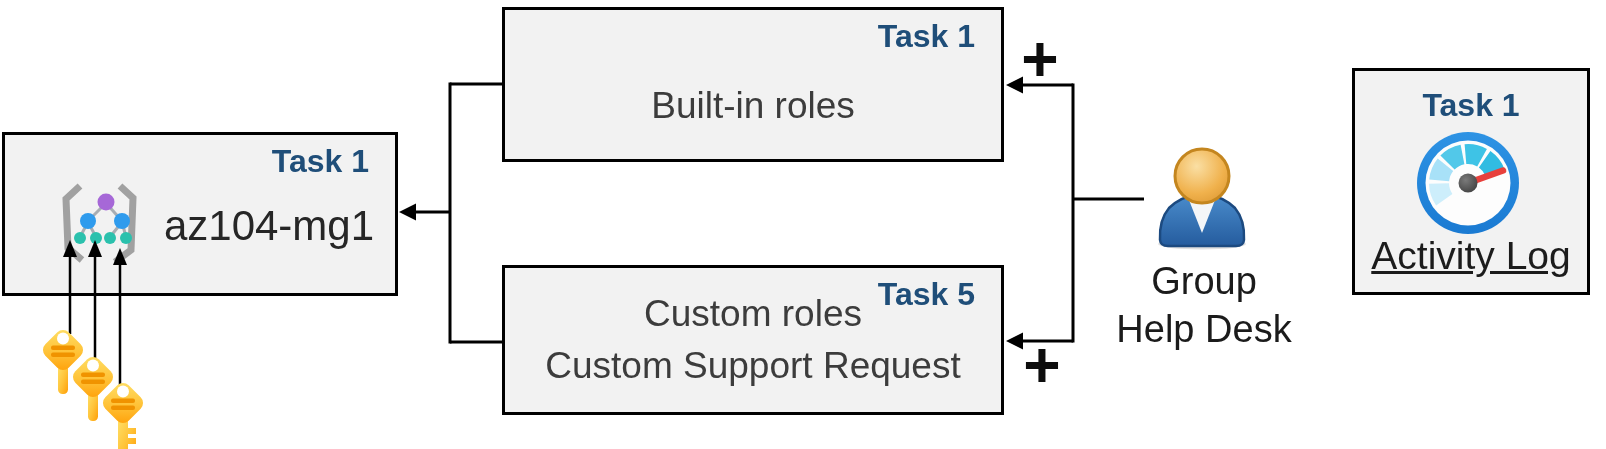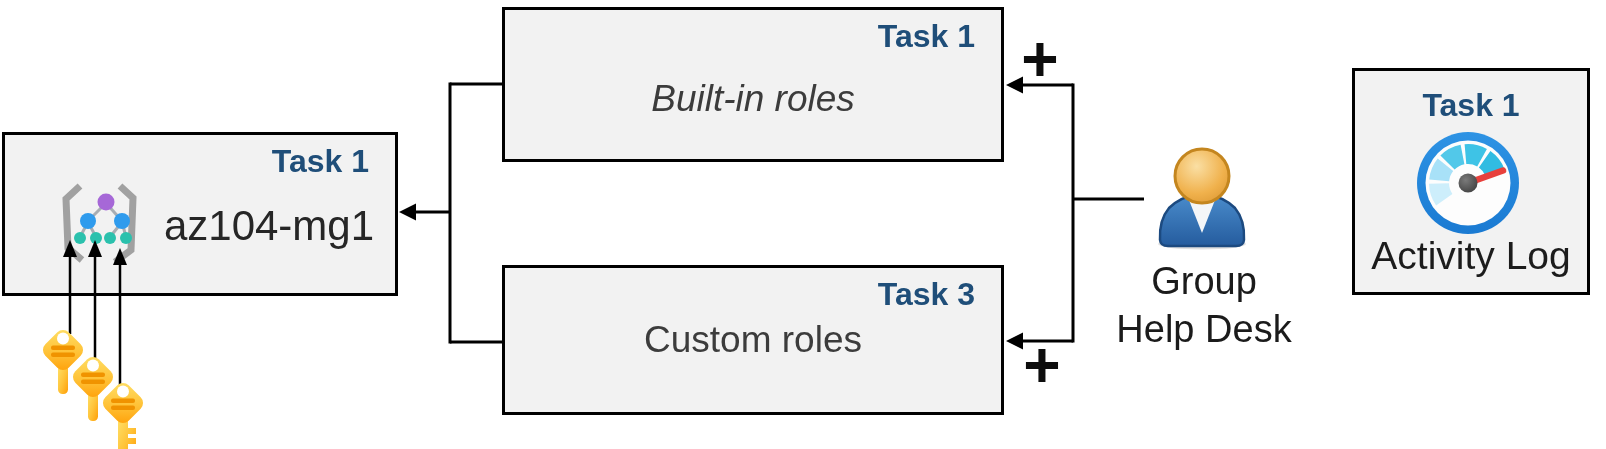--- a/index.html
+++ b/index.html
@@ -28,21 +28,21 @@
   }
   .mg-icon-svg{position:absolute;left:50px;top:40px;z-index:2;}
   .box1-title{
     position:absolute;left:148px;top:0;width:232px;height:100%;
     display:flex;align-items:center;justify-content:center;
     font-size:42px;color:#262626;padding-top:24px;box-sizing:border-box;
   }
   .gauge-svg{position:absolute;left:53px;top:52px;}
   .box4-title{
     position:absolute;left:0;bottom:14px;width:100%;text-align:center;
-    font-size:39px;color:#1c1c1c;
+    font-size:39px;color:#1c1c1c;text-decoration:underline;
   }
   #overlay{position:absolute;left:0;top:0;z-index:5;pointer-events:none;}
   .plus{
     position:absolute;z-index:6;font-size:64px;font-weight:800;color:#0d0d0d;
     transform:translate(-50%,-52%);line-height:1;
   }
   #plus-top{left:1040px;top:60px;}
   #plus-bottom{left:1042px;top:366px;}
   .help-desk{
     position:absolute;left:1104px;top:258px;width:200px;z-index:6;
@@ -73,29 +73,30 @@
       <circle cx="25" cy="63" r="6" fill="#2bc1ad"></circle>
       <circle cx="41" cy="63" r="6" fill="#2bc1ad"></circle>
       <circle cx="55" cy="63" r="6" fill="#2bc1ad"></circle>
       <circle cx="71" cy="63" r="6" fill="#2bc1ad"></circle>
     </svg>
     <div class="box1-title">az104-mg1</div>
   </div>
 
   <div class="box" id="box2">
     <div class="task-label">Task 1</div>
-    <div class="box-lines" style="padding-top:14px;font-style:italic;">
+    <div class="box-lines" style="padding-top:21px;">
       <div>Built-in roles</div>
     </div>
   </div>
 
   <div class="box" id="box3">
-    <div class="task-label">Task 3</div>
+    <div class="task-label">Task 5</div>
     <div class="box-lines" style="">
       <div>Custom roles</div>
+      <div>Custom Support Request</div>
     </div>
   </div>
 
   <div class="box" id="box4">
     <div class="task-label">Task 1</div>
     <svg class="gauge-svg" width="120" height="120" viewBox="0 0 120 120">
       <defs>
         <radialGradient id="hubGrad" cx="0.38" cy="0.35" r="0.8">
           <stop offset="0" stop-color="#7a7a7a"></stop>
             <stop offset="1" stop-color="#3d3d3d"></stop>

